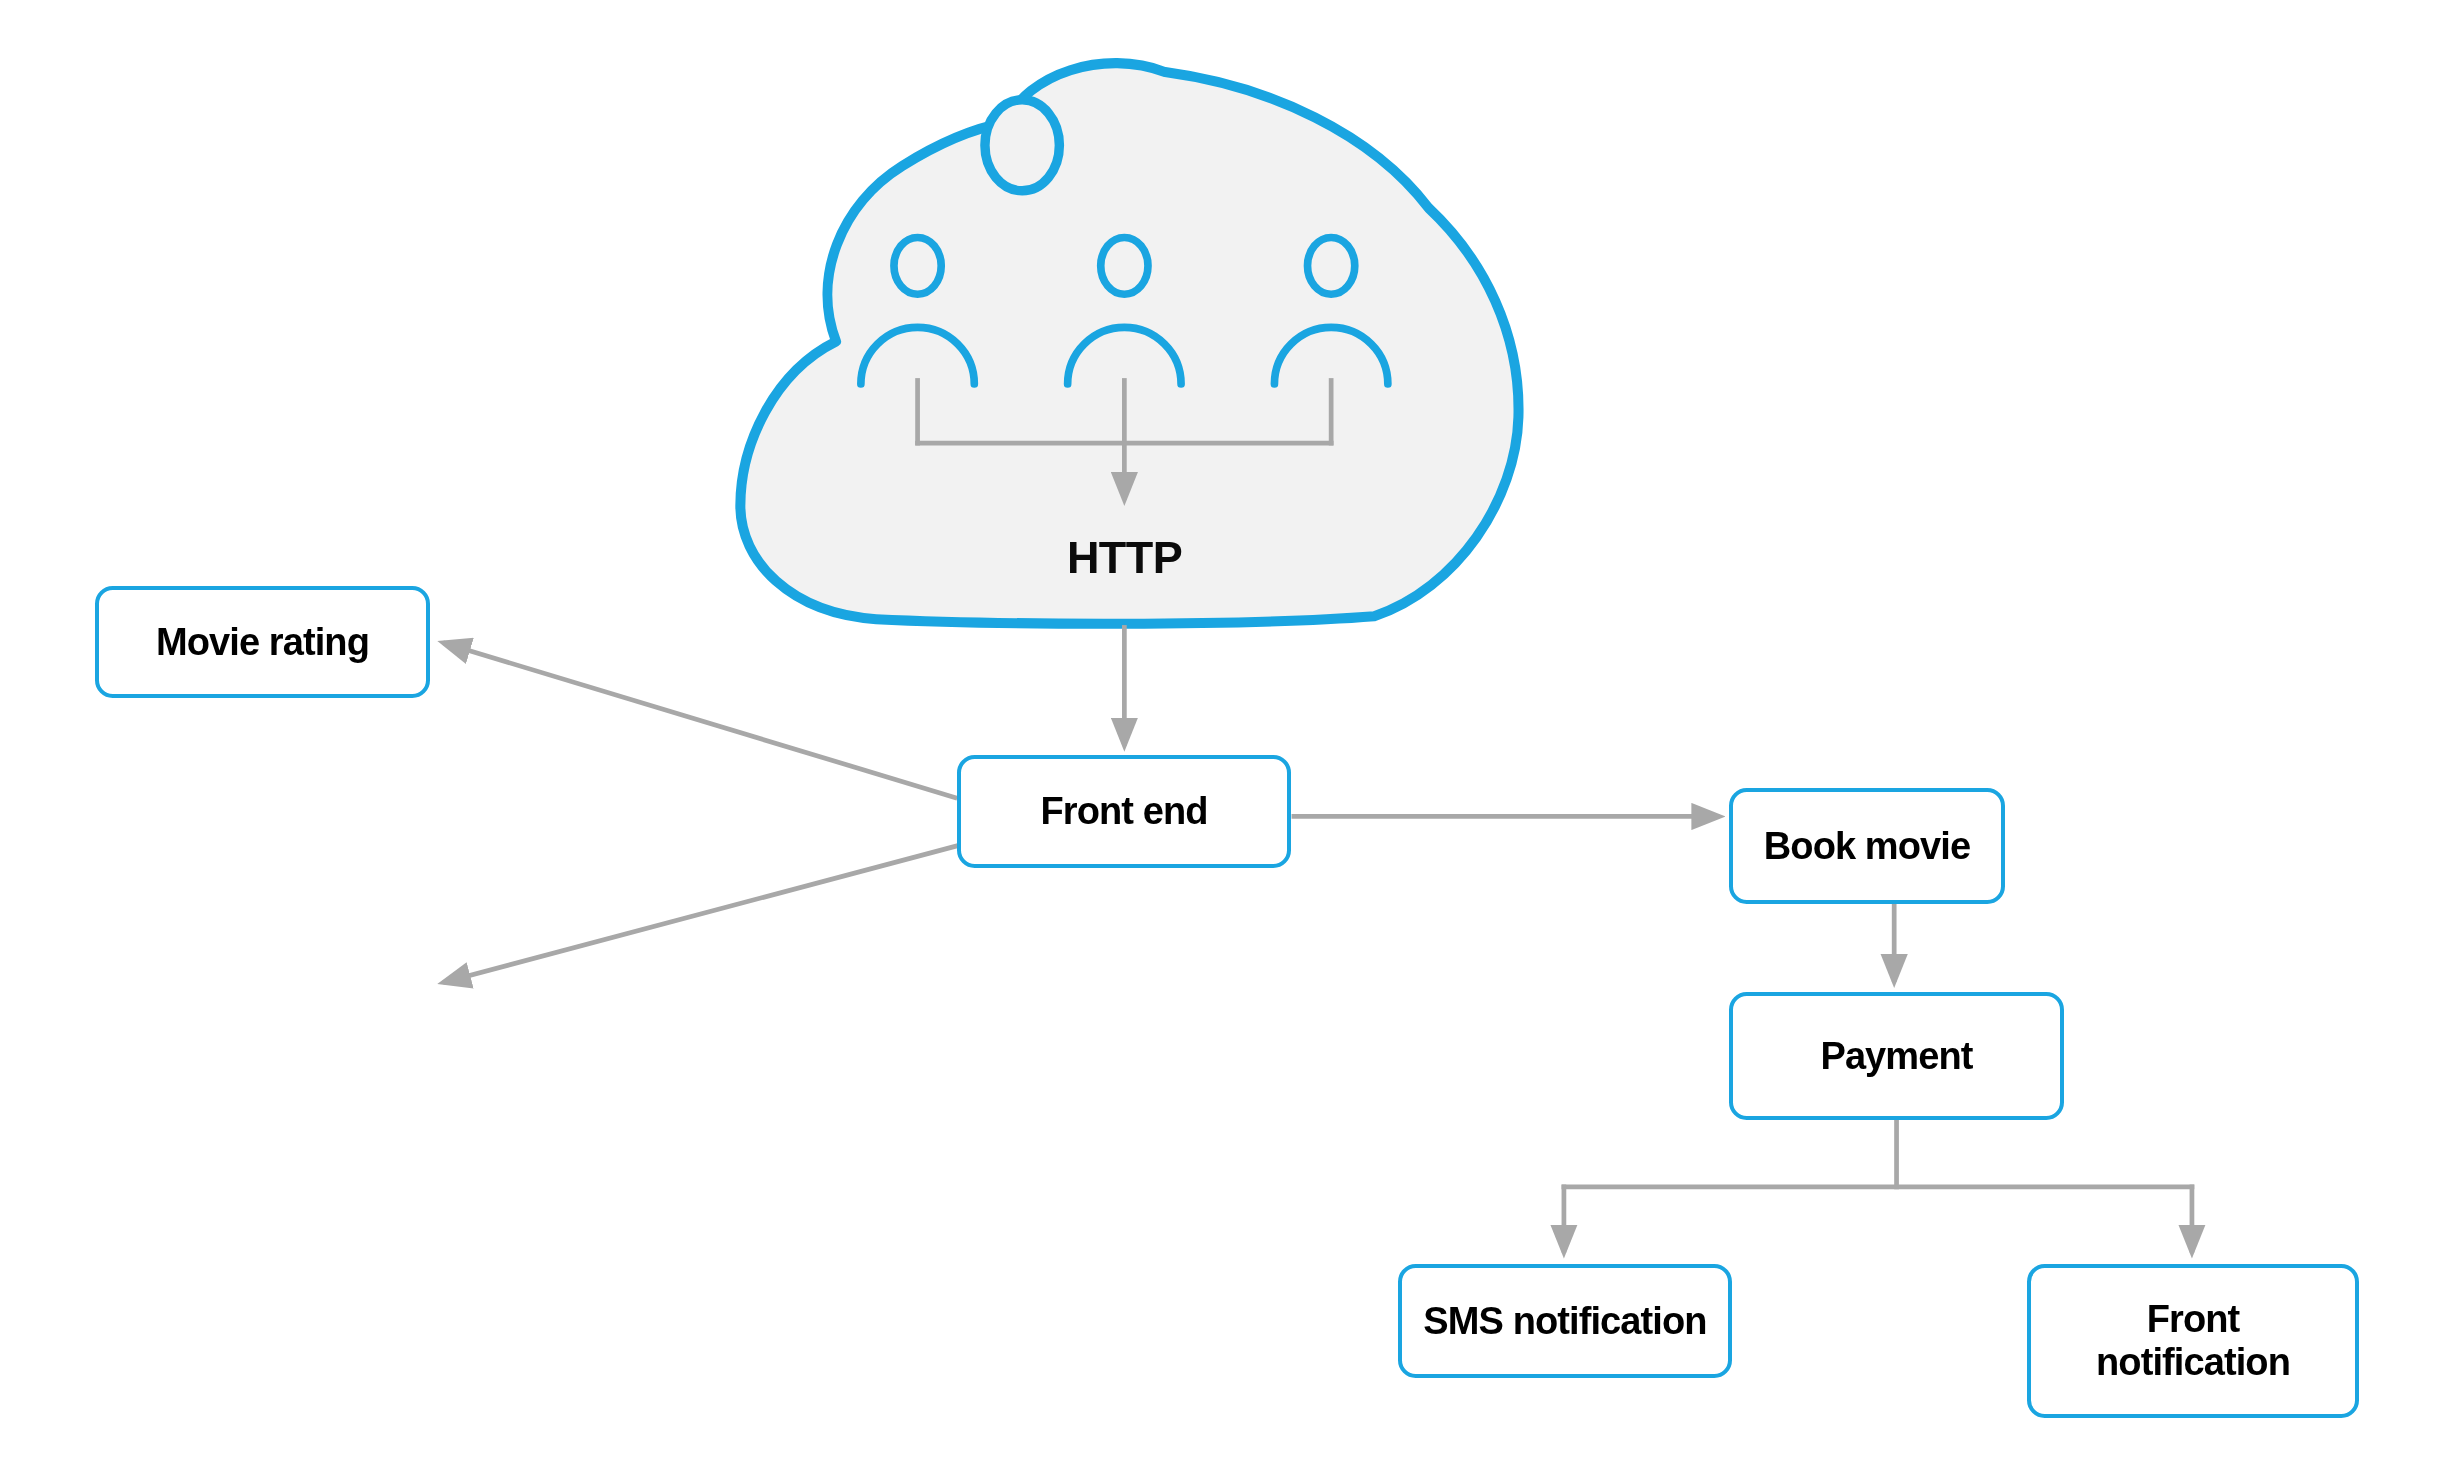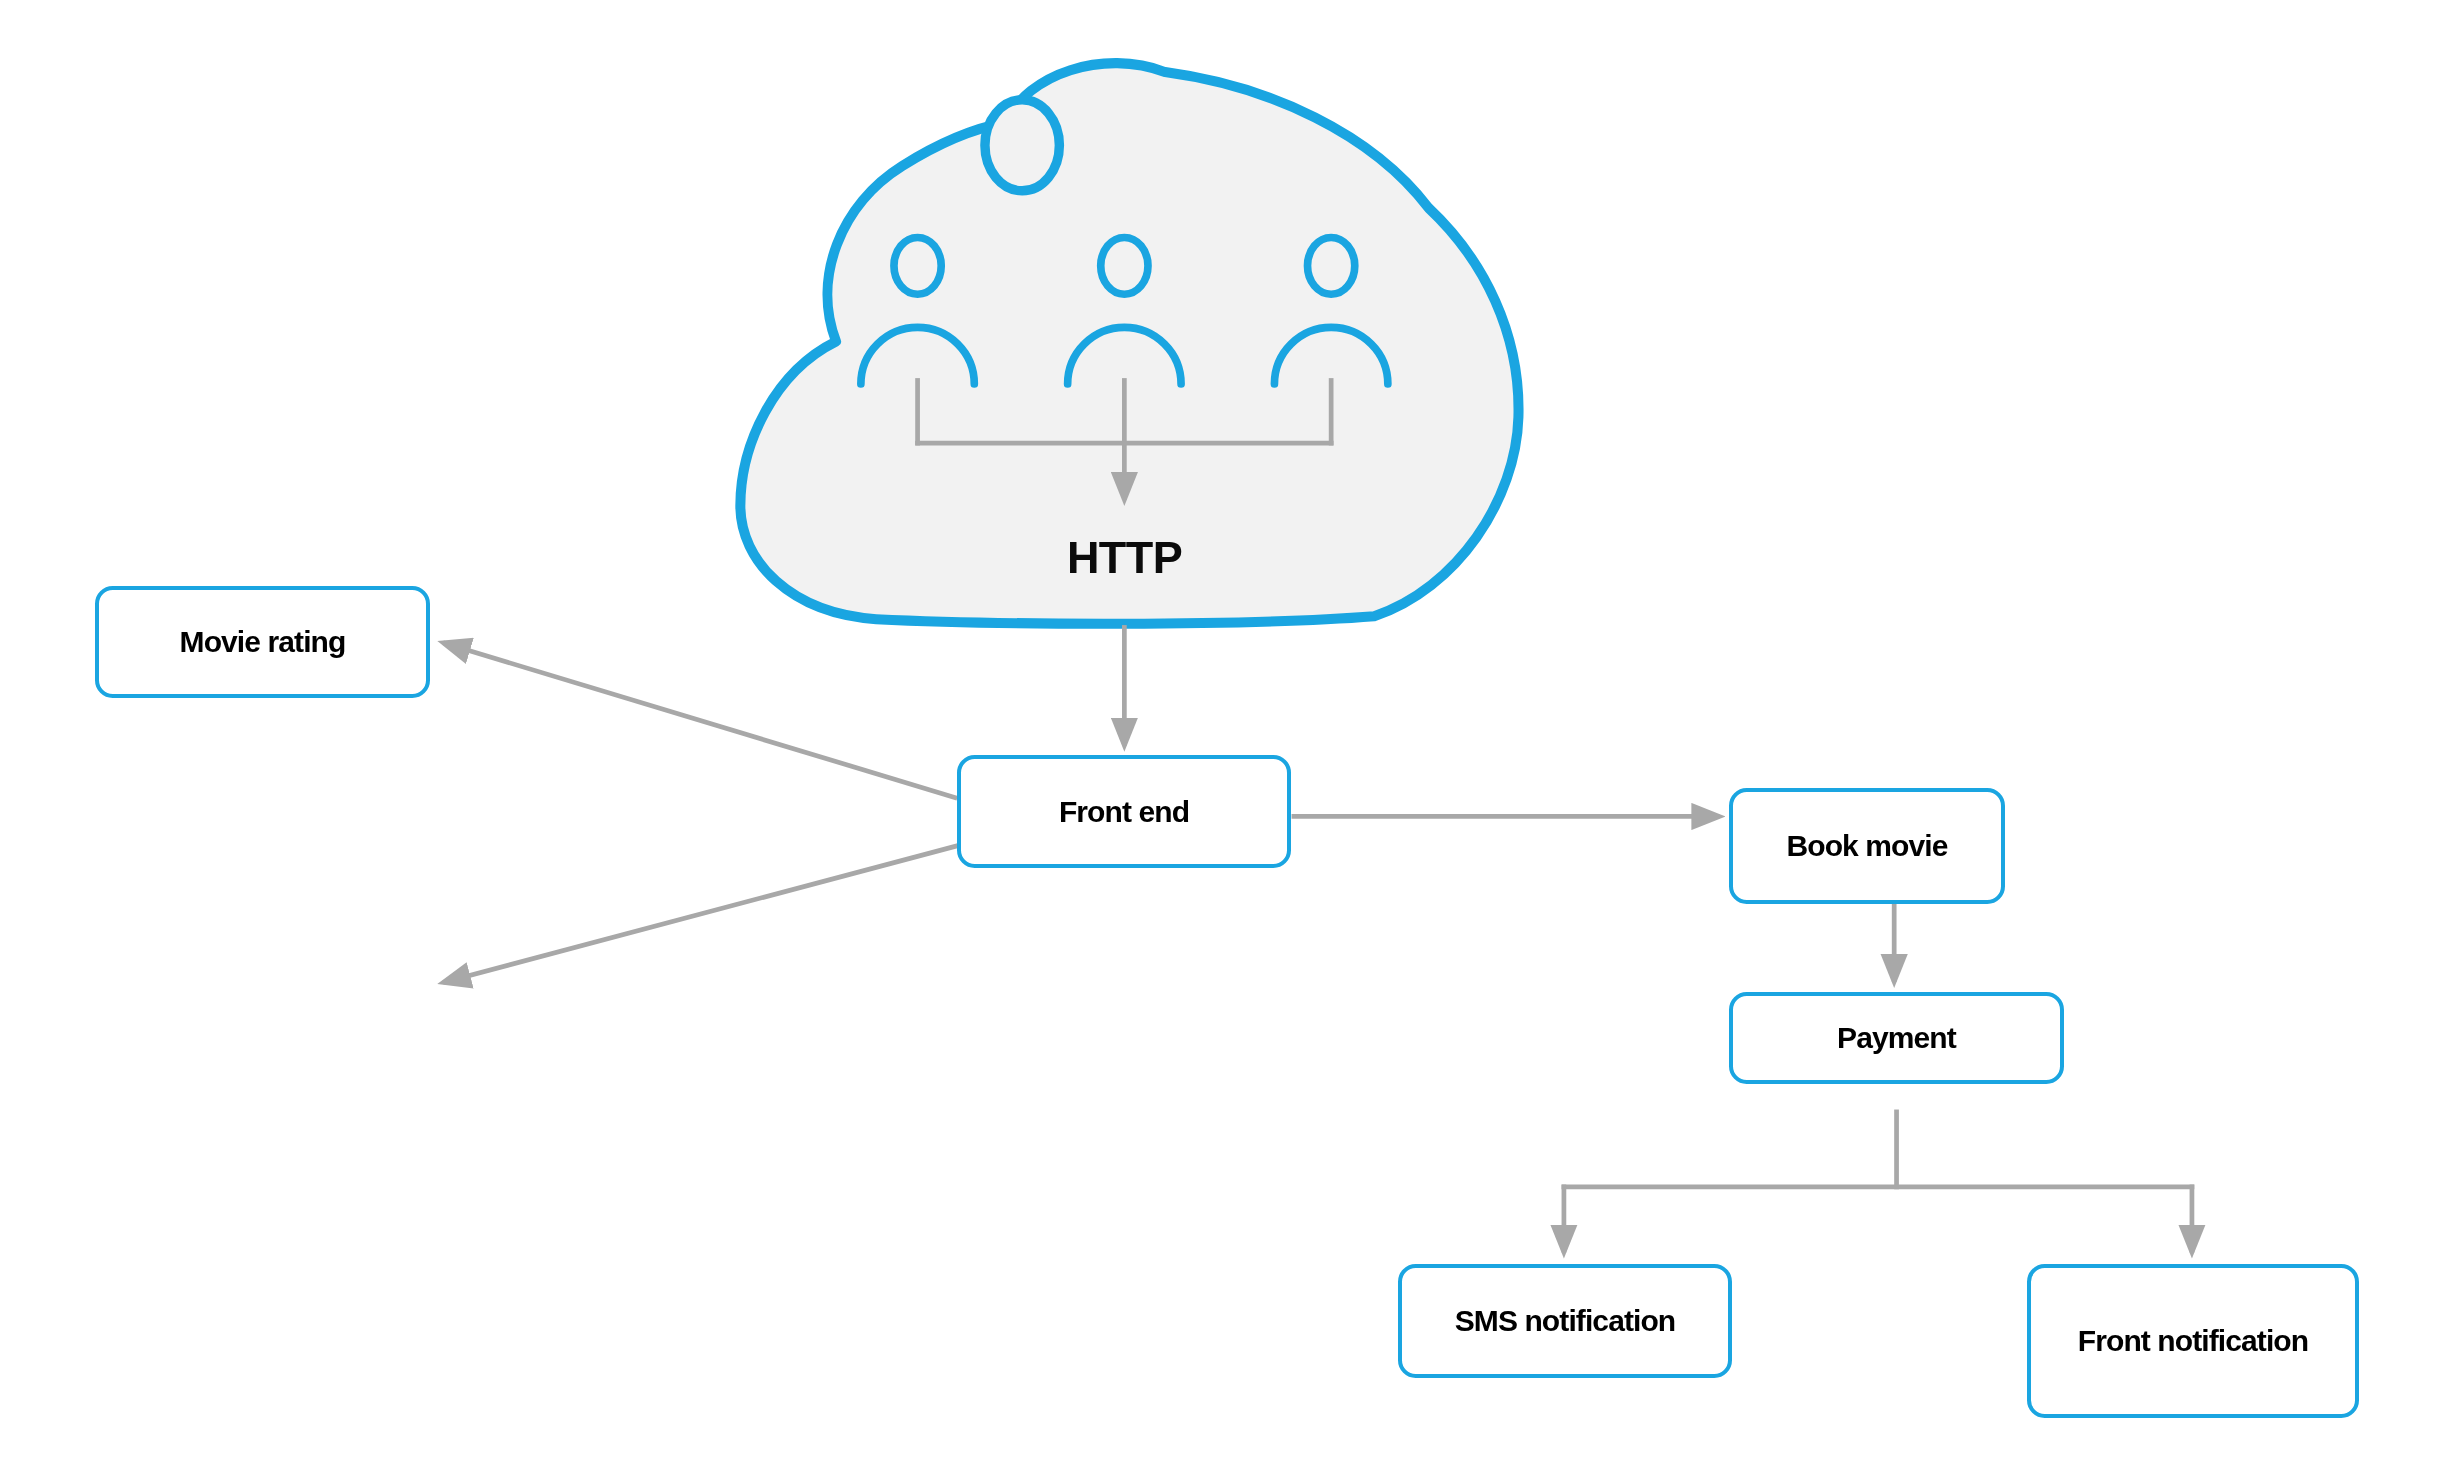--- a/index.html
+++ b/index.html
@@ -28,30 +28,30 @@
     box-sizing: border-box;
     background: #ffffff;
     border: 4.1px solid #1aa5e1;
     border-radius: 17.7px;
     display: flex;
     align-items: center;
     justify-content: center;
     text-align: center;
     color: #000000;
     font-weight: bold;
-    font-size: 30px;
+    font-size: 38px;
     line-height: 1.13;
     letter-spacing: -0.9px;
     padding: 0 17.7px;
   }
   .node-movie-rating { left: 95px;  top: 586px;  width: 335px; height: 112px; }
   .node-show-times   { left: 93px;  top: 917px; width: 337px; height: 154px; }
   .node-front-end    { left: 957px; top: 755px; width: 334px; height: 113px; text-align: right; }
   .node-book-movie   { left: 1729px; top: 788px; width: 276px; height: 116px; }
-  .node-payment      { left: 1729px; top: 992px; width: 335px; height: 92px; }
+  .node-payment      { left: 1729px; top: 992px; width: 335px; height: 128px; }
   .node-sms          { left: 1398px; top: 1264px; width: 334px; height: 114px; }
   .node-email        { left: 2027px; top: 1264px; width: 332px; height: 154px; }
   .cloud-label {
     position: absolute;
     left: 977px;
     top: 532px;
     width: 295px;
     text-align: center;
     color: #0b0b0b;
     font-weight: bold;

